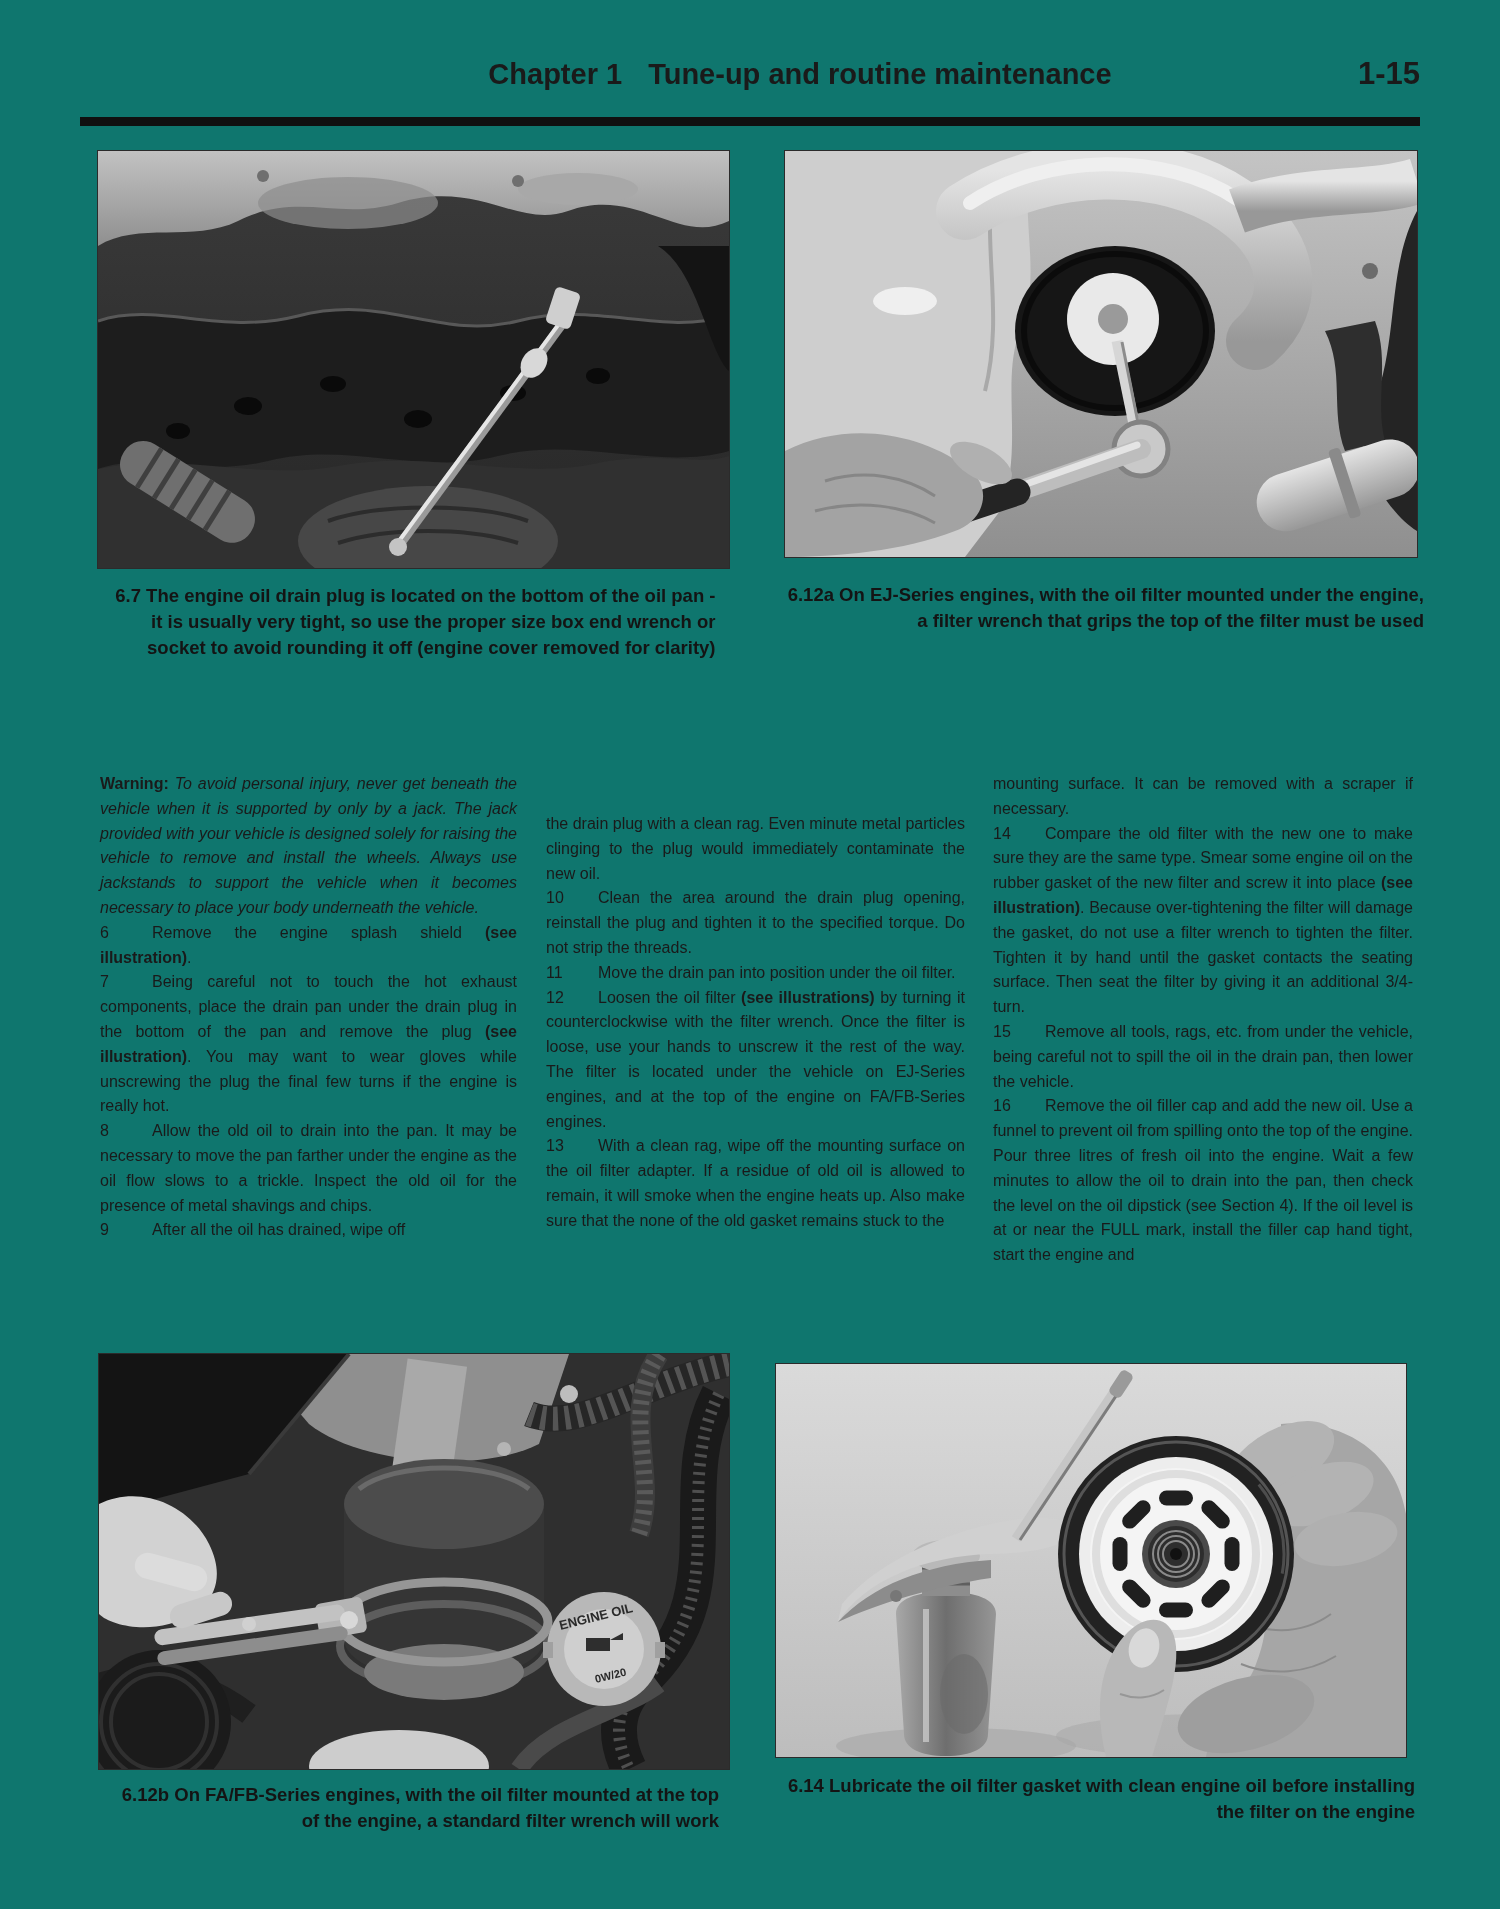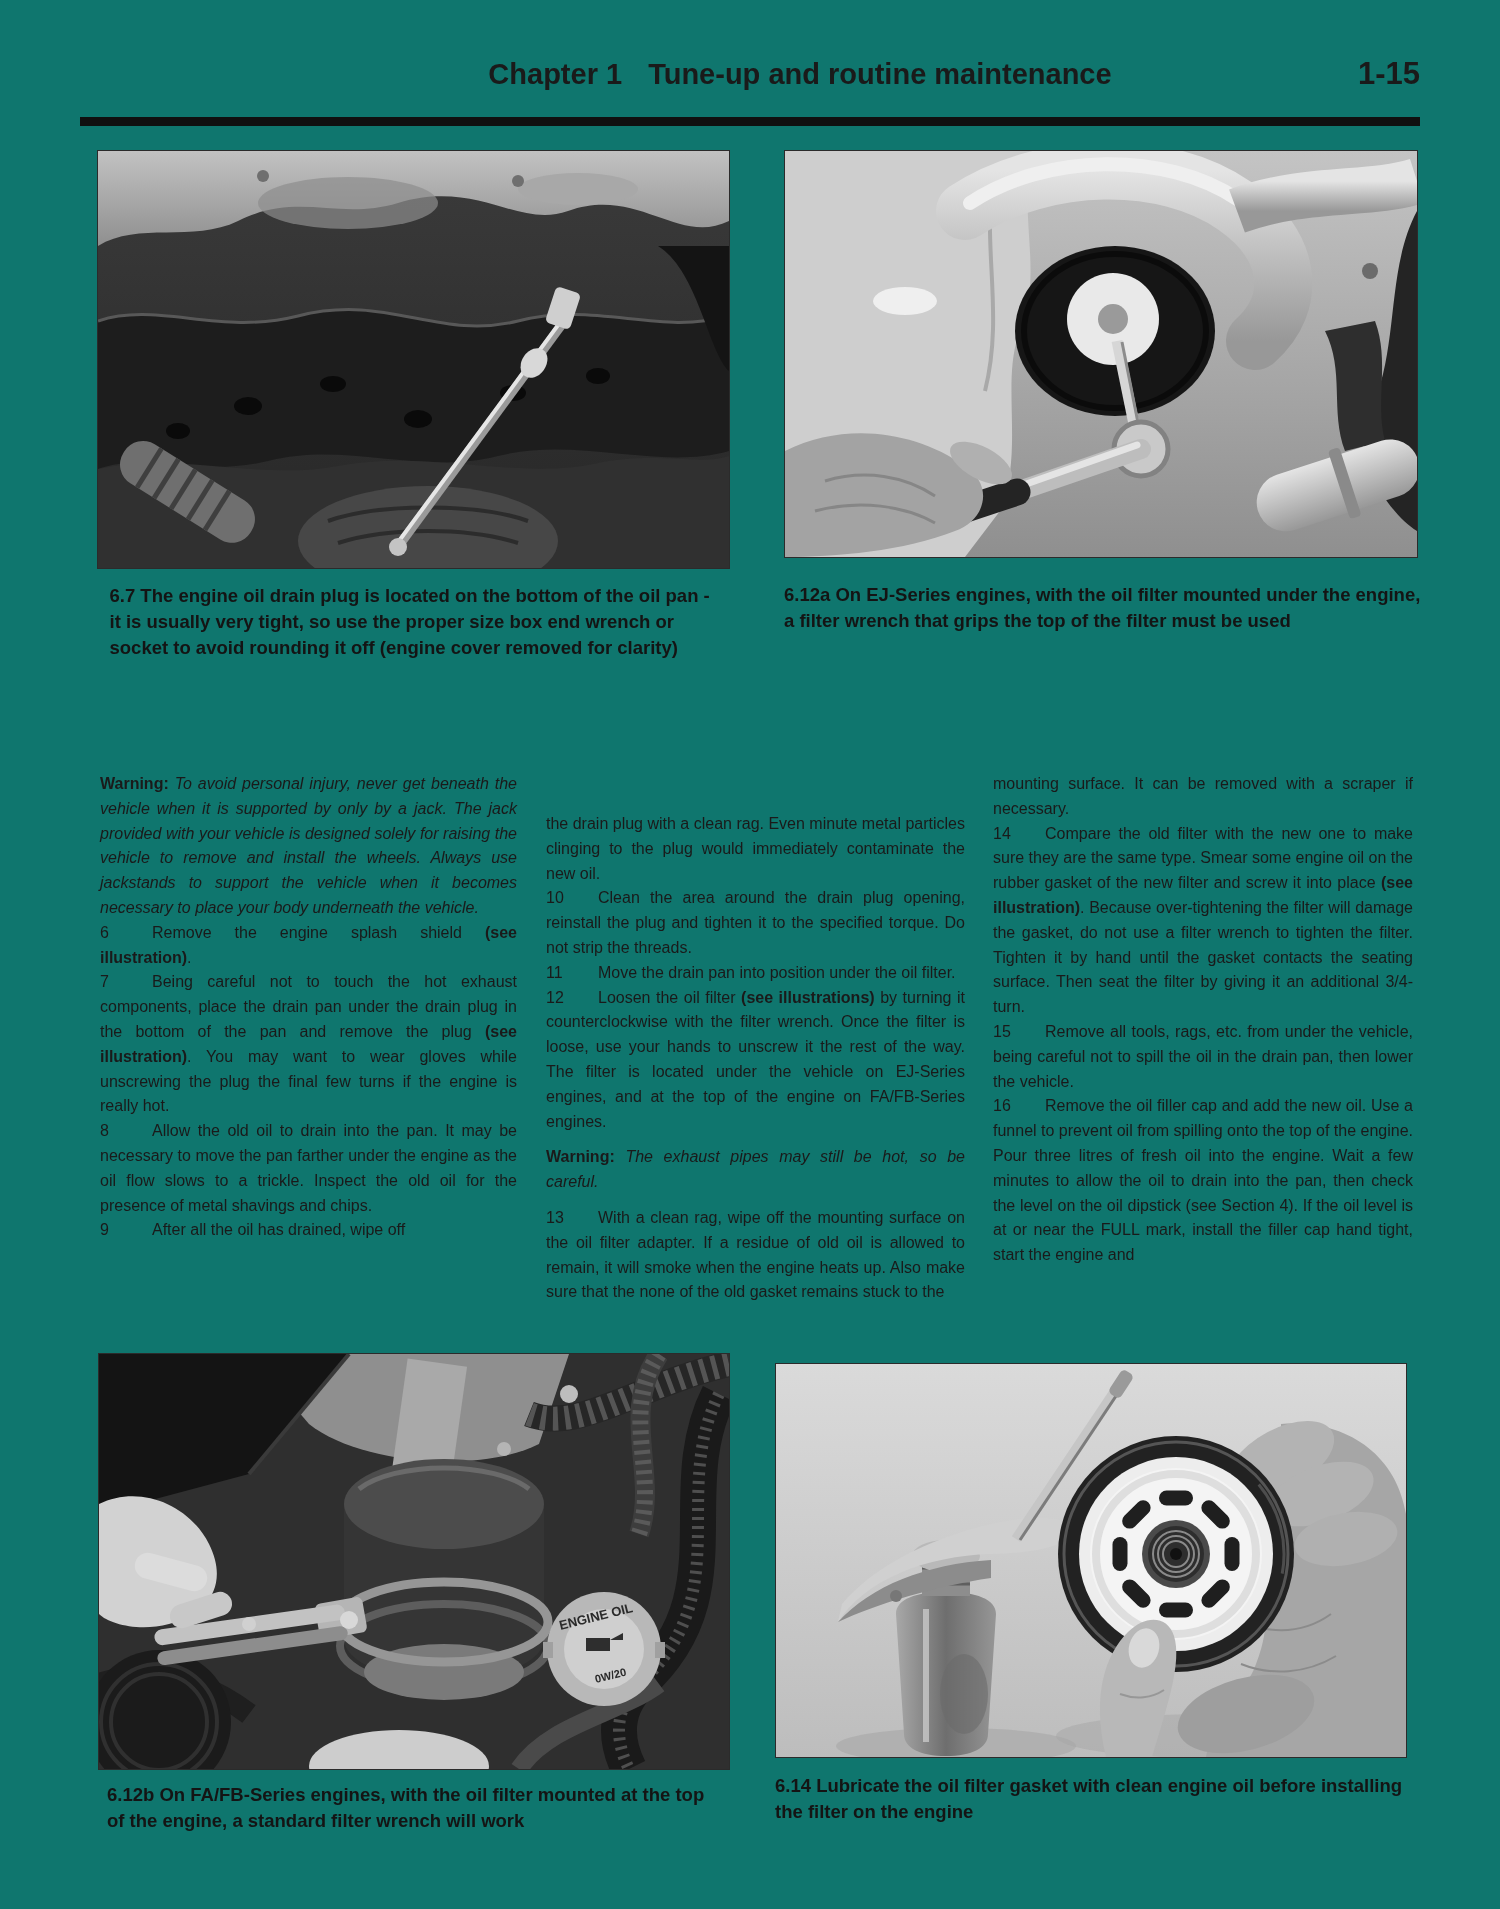--- a/index.html
+++ b/index.html
@@ -13,21 +13,21 @@
     font-weight:bold;font-size:29px;white-space:nowrap;
   }
   .header-title .chap{margin-right:26px;}
   .page-number{position:absolute;right:80px;top:56px;font-weight:bold;font-size:31px;}
   .header-rule{position:absolute;left:80px;top:117px;width:1340px;height:9px;background:#101010;}
   
   .figure{position:absolute;}
   .photo{display:block;border:1px solid #2b2b2b;background:#8a8a8a;}
   .caption{
     margin:14px auto 0;font-weight:bold;font-size:18.5px;line-height:26px;
-    text-align:left;color:#141414;
+    text-align:right;color:#141414;
   }
   #fig1{left:97px;top:150px;width:631px;}
   #fig2{left:772px;top:150px;width:632px;padding-left:12px;}
   #fig3{left:98px;top:1353px;width:630px;}
   #fig4{left:775px;top:1363px;width:630px;}
   #fig1 .caption{width:606px;}
   #fig2 .caption{width:640px;margin-top:24px;}
   #fig3 .caption{width:612px;margin-top:12px;}
   #fig4 .caption{width:640px;margin-top:15px;}
   
@@ -154,21 +154,20 @@
       <p class="para"><span class="step-num">6</span><span>Remove the engine splash shield </span><span class="b">(see illustration)</span><span>.</span></p>
       <p class="para"><span class="step-num">7</span><span>Being careful not to touch the hot exhaust components, place the drain pan under the drain plug in the bottom of the pan and remove the plug </span><span class="b">(see illustration)</span><span>. You may want to wear gloves while unscrewing the plug the final few turns if the engine is really hot.</span></p>
       <p class="para"><span class="step-num">8</span><span>Allow the old oil to drain into the pan. It may be necessary to move the pan farther under the engine as the oil flow slows to a trickle. Inspect the old oil for the presence of metal shavings and chips.</span></p>
       <p class="para"><span class="step-num">9</span><span>After all the oil has drained, wipe off</span></p>
     </div>
   <div class="col" id="col2">
       <p class="para"><span>the drain plug with a clean rag. Even minute metal particles clinging to the plug would immediately contaminate the new oil.</span></p>
       <p class="para"><span class="step-num">10</span><span>Clean the area around the drain plug opening, reinstall the plug and tighten it to the specified torque. Do not strip the threads.</span></p>
       <p class="para"><span class="step-num">11</span><span>Move the drain pan into position under the oil filter.</span></p>
       <p class="para"><span class="step-num">12</span><span>Loosen the oil filter </span><span class="b">(see illustrations)</span><span> by turning it counterclockwise with the filter wrench. Once the filter is loose, use your hands to unscrew it the rest of the way. The filter is located under the vehicle on EJ-Series engines, and at the top of the engine on FA/FB-Series engines.</span></p>
-      <p class="para warning spaced"><span class="b">Warning: </span><span class="i">The exhaust pipes may still be hot, so be careful.</span></p>
       <p class="para"><span class="step-num">13</span><span>With a clean rag, wipe off the mounting surface on the oil filter adapter. If a residue of old oil is allowed to remain, it will smoke when the engine heats up. Also make sure that the none of the old gasket remains stuck to the</span></p>
     </div>
   <div class="col" id="col3">
       <p class="para"><span>mounting surface. It can be removed with a scraper if necessary.</span></p>
       <p class="para"><span class="step-num">14</span><span>Compare the old filter with the new one to make sure they are the same type. Smear some engine oil on the rubber gasket of the new filter and screw it into place </span><span class="b">(see illustration)</span><span>. Because over-tightening the filter will damage the gasket, do not use a filter wrench to tighten the filter. Tighten it by hand until the gasket contacts the seating surface. Then seat the filter by giving it an additional 3/4-turn.</span></p>
       <p class="para"><span class="step-num">15</span><span>Remove all tools, rags, etc. from under the vehicle, being careful not to spill the oil in the drain pan, then lower the vehicle.</span></p>
       <p class="para"><span class="step-num">16</span><span>Remove the oil filler cap and add the new oil. Use a funnel to prevent oil from spilling onto the top of the engine. Pour three litres of fresh oil into the engine. Wait a few minutes to allow the oil to drain into the pan, then check the level on the oil dipstick (see Section 4). If the oil level is at or near the FULL mark, install the filler cap hand tight, start the engine and</span></p>
     </div>
 
   <div class="figure" id="fig3">

